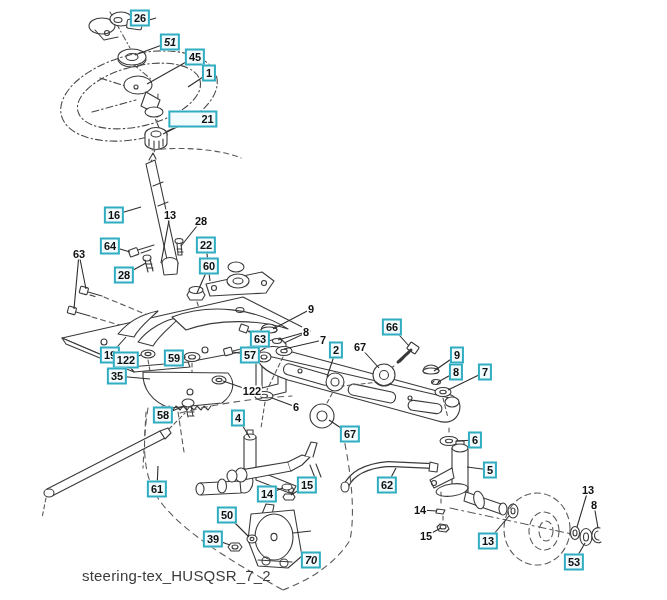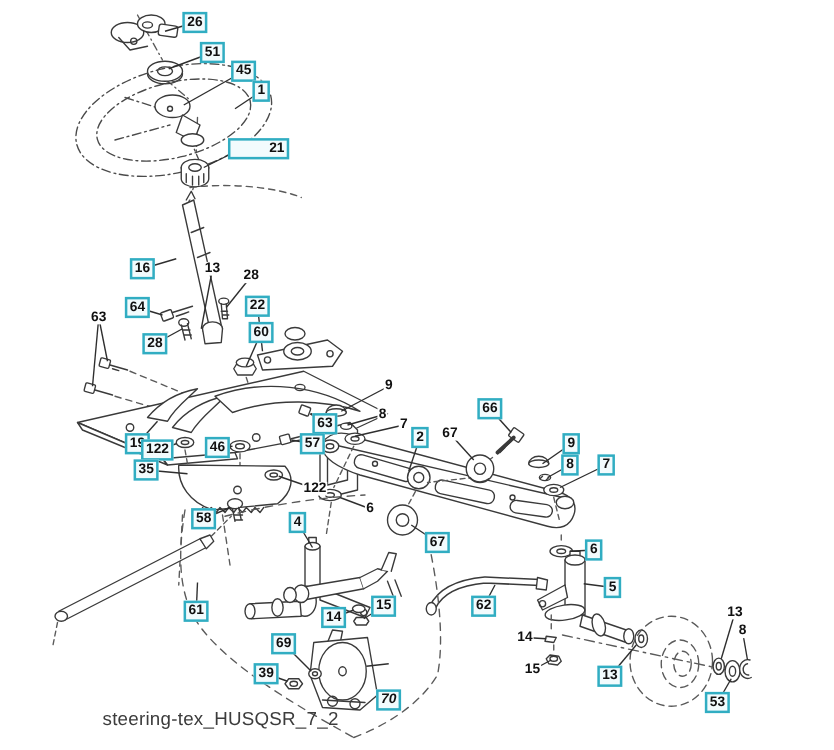--- a/index.html
+++ b/index.html
@@ -396,60 +396,60 @@
         <line x1="420" y1="510" x2="437" y2="511"></line>
         <line x1="426" y1="536" x2="441" y2="528"></line>
         <line x1="488" y1="541" x2="509" y2="516"></line>
         <line x1="588" y1="490" x2="577" y2="527"></line>
         <line x1="594" y1="505" x2="598" y2="528"></line>
         <line x1="574" y1="562" x2="585" y2="543"></line>
       </g>
   </svg>
 
   <div class="label-layer">
-      <div class="callout boxed" style="left: 156px; top: 18px;">26</div>
-      <div class="callout boxed" style="left: 170px; top: 42px;">51</div>
+      <div class="callout boxed" style="left: 140px; top: 18px;">26</div>
+      <div class="callout boxed" style="left: 170px; top: 42px; font-style: italic;">51</div>
       <div class="callout boxed" style="left: 195px; top: 57px;">45</div>
       <div class="callout boxed" style="left: 209px; top: 73px;">1</div>
-      <div class="callout boxed" style="left: 207px; top: 119px; padding-left: 31px;">21</div>
+      <div class="callout boxed" style="left: 193px; top: 119px; padding-left: 31px;">21</div>
       <div class="callout boxed" style="left: 114px; top: 215px;">16</div>
       <div class="callout plain" style="left: 170px; top: 215px;">13</div>
       <div class="callout plain" style="left: 201px; top: 221px;">28</div>
       <div class="callout boxed" style="left: 110px; top: 246px;">64</div>
       <div class="callout boxed" style="left: 206px; top: 245px;">22</div>
       <div class="callout plain" style="left: 79px; top: 254px;">63</div>
       <div class="callout boxed" style="left: 124px; top: 275px;">28</div>
       <div class="callout boxed" style="left: 209px; top: 266px;">60</div>
       <div class="callout plain" style="left: 311px; top: 309px;">9</div>
       <div class="callout plain" style="left: 306px; top: 332px;">8</div>
       <div class="callout plain" style="left: 323px; top: 340px;">7</div>
       <div class="callout boxed" style="left: 392px; top: 327px; text-align: right;">66</div>
       <div class="callout plain" style="left: 360px; top: 347px;">67</div>
       <div class="callout boxed" style="left: 336px; top: 350px;">2</div>
       <div class="callout boxed" style="left: 260px; top: 339px;">63</div>
       <div class="callout boxed" style="left: 110px; top: 355px;">19</div>
       <div class="callout boxed" style="left: 126px; top: 360px;">122</div>
-      <div class="callout boxed" style="left: 174px; top: 358px;">46</div>
+      <div class="callout boxed" style="left: 174px; top: 358px;">59</div>
       <div class="callout boxed" style="left: 250px; top: 355px;">57</div>
       <div class="callout boxed" style="left: 457px; top: 355px;">9</div>
       <div class="callout boxed" style="left: 456px; top: 372px;">8</div>
       <div class="callout boxed" style="left: 485px; top: 372px;">7</div>
       <div class="callout boxed" style="left: 117px; top: 376px;">35</div>
       <div class="callout plain" style="left: 252px; top: 391px;">122</div>
       <div class="callout plain" style="left: 296px; top: 407px;">6</div>
       <div class="callout boxed" style="left: 163px; top: 415px;">58</div>
       <div class="callout boxed" style="left: 238px; top: 418px;">4</div>
       <div class="callout boxed" style="left: 350px; top: 434px;">67</div>
       <div class="callout boxed" style="left: 475px; top: 440px;">6</div>
       <div class="callout boxed" style="left: 490px; top: 470px;">5</div>
       <div class="callout boxed" style="left: 387px; top: 485px;">62</div>
       <div class="callout boxed" style="left: 157px; top: 489px; text-align: center;">61</div>
       <div class="callout boxed" style="left: 267px; top: 494px;">14</div>
       <div class="callout boxed" style="left: 307px; top: 485px;">15</div>
-      <div class="callout boxed" style="left: 227px; top: 515px;">69</div>
+      <div class="callout boxed" style="left: 227px; top: 515px;">50</div>
       <div class="callout boxed" style="left: 213px; top: 539px;">39</div>
       <div class="callout boxed" style="left: 311px; top: 560px; font-style: italic;">70</div>
       <div class="callout plain" style="left: 420px; top: 510px;">14</div>
       <div class="callout plain" style="left: 426px; top: 536px;">15</div>
       <div class="callout boxed" style="left: 488px; top: 541px;">13</div>
       <div class="callout plain" style="left: 588px; top: 490px;">13</div>
       <div class="callout plain" style="left: 594px; top: 505px;">8</div>
       <div class="callout boxed" style="left: 574px; top: 562px;">53</div>
     </div>
 

